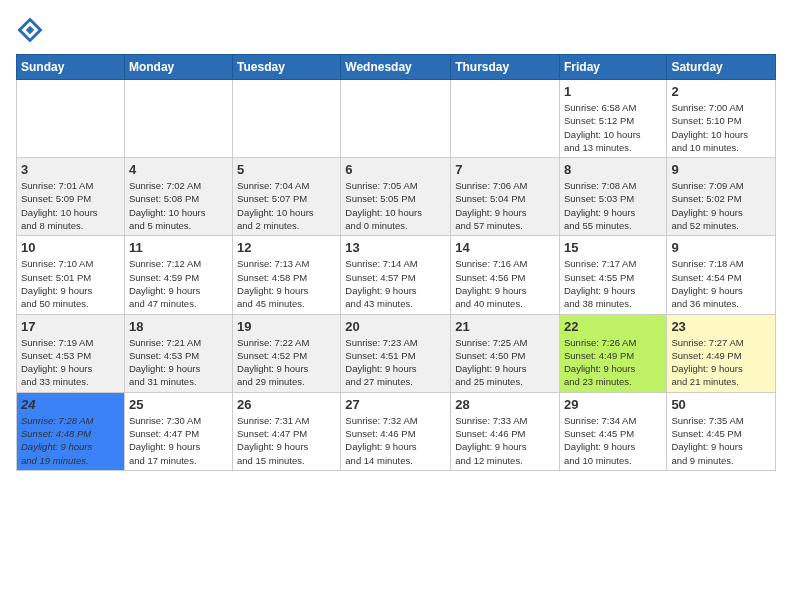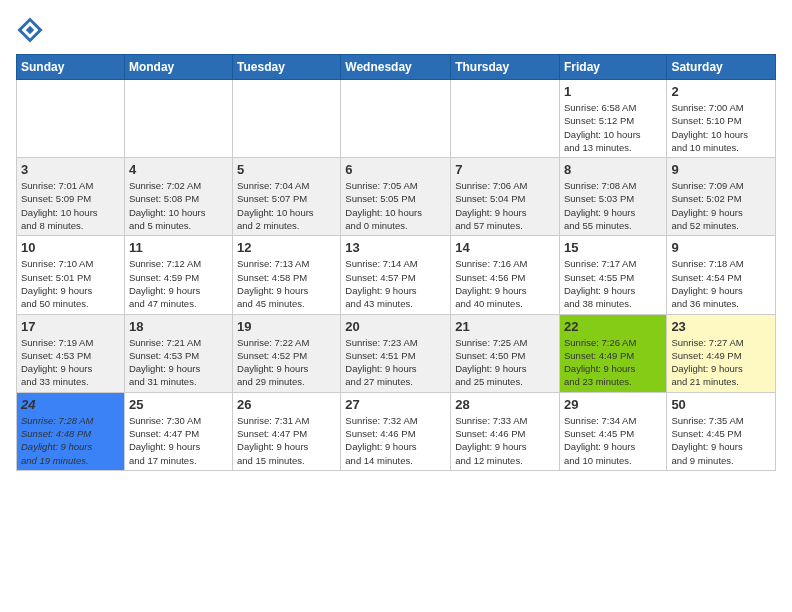--- a/index.html
+++ b/index.html
@@ -294,21 +294,21 @@
 Daylight: 9 hours
 and 27 minutes.</div>
           </td>
           <td style="background: rgb(240, 240, 240);">
             <span class="day-num">21</span>
             <div class="day-info" style="white-space: pre-line;">Sunrise: 7:25 AM
 Sunset: 4:50 PM
 Daylight: 9 hours
 and 25 minutes.</div>
           </td>
-          <td style="background: #84cc16;">
+          <td style="background: #bef264;">
             <span class="day-num">22</span>
             <div class="day-info" style="white-space: pre-line;">Sunrise: 7:26 AM
 Sunset: 4:49 PM
 Daylight: 9 hours
 and 23 minutes.</div>
           </td>
           <td style="background: #fef9c3;">
             <span class="day-num">23</span>
             <div class="day-info" style="white-space: pre-line;">Sunrise: 7:27 AM
 Sunset: 4:49 PM

